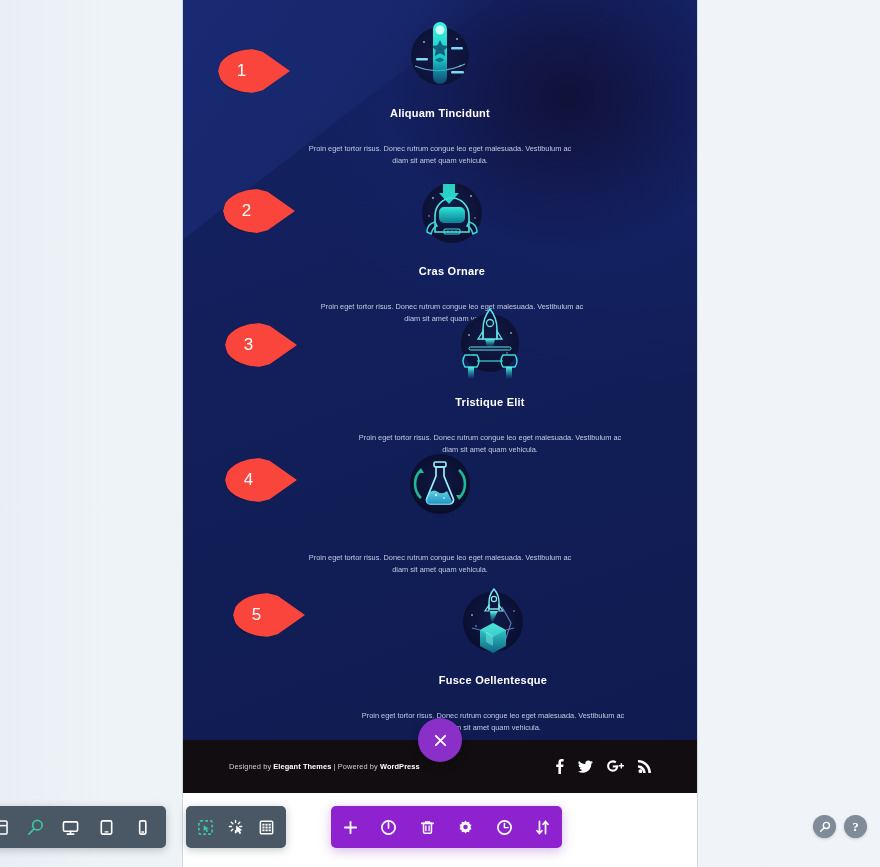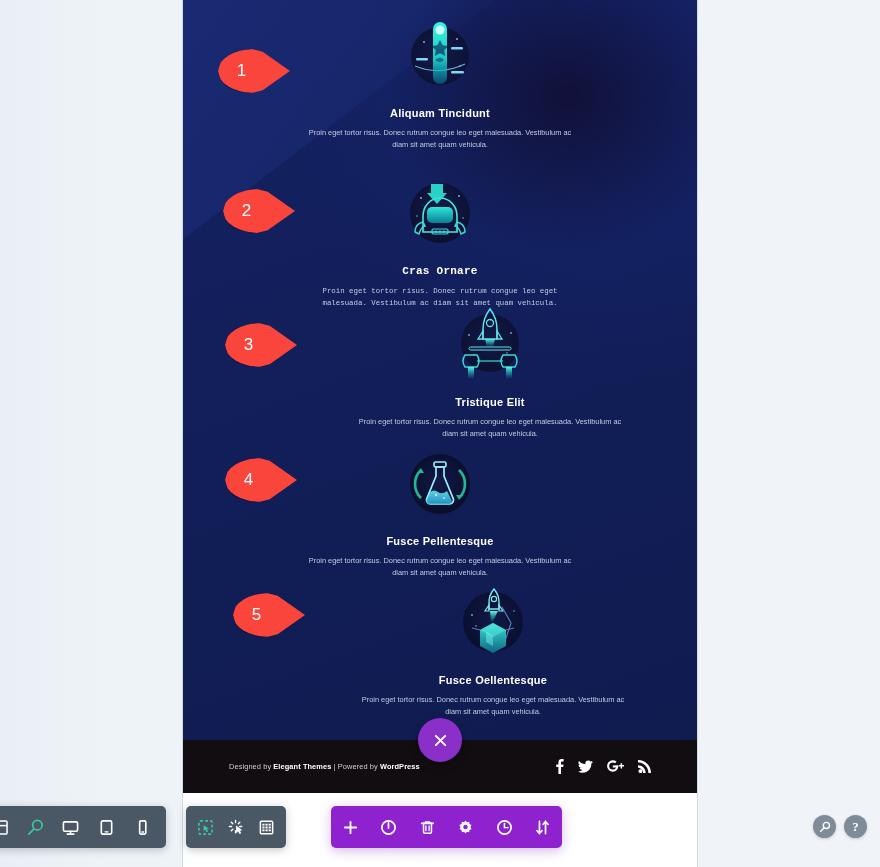--- a/index.html
+++ b/index.html
@@ -62,21 +62,21 @@
     width: 86px; height: 86px;
     margin: 0 auto;
   }
   .feature-icon svg { display: block; width: 86px; height: 86px; }
   .feature-title {
     margin-top: 7px;
     font-size: 11px; font-weight: bold; letter-spacing: .25px;
     color: #ffffff;
   }
   .feature-text {
-    margin: 8px auto 0;
+    margin: 24px auto 0;
     width: 268px;
     font-size: 7.4px; line-height: 1.68;
     color: #c3cbe4;
   }
 
   
   .marker {
     position: absolute; z-index: 6;
     width: 72px; height: 44px;
   }
@@ -212,21 +212,21 @@
             </svg>
           </div>
           <div class="feature-title">Aliquam Tincidunt</div>
           <div class="feature-text">Proin eget tortor risus. Donec rutrum congue leo eget malesuada. Vestibulum ac diam sit amet quam vehicula.</div>
         </div>
         <div class="marker" style="left:35px; top:49px;">
           <div class="pin"></div>
           <div class="num">1</div>
         </div>
 
-        <div class="feature" style="position:absolute; left:0; top:172px; width:514px;font-family:Liberation Mono, monospace;">
+        <div class="feature" style="position:absolute; left:12px; top:172px; width:514px;">
           <div class="feature-icon">
             <svg viewBox="0 0 86 86">
               <defs>
                 <radialGradient id="g2c" cx="50%" cy="45%" r="52%">
                   <stop offset="0%" stop-color="#131c4a"></stop>
                     <stop offset="100%" stop-color="#0c1134"></stop>
                 </radialGradient>
                 <linearGradient id="g2v" x1="0" y1="0" x2="0" y2="1">
                   <stop offset="0%" stop-color="#2ee6d6"></stop>
                     <stop offset="100%" stop-color="#0b7f96"></stop>
@@ -312,21 +312,20 @@
               <path d="M24 26 l-3 5 6 0z" fill="#1fb89a"></path>
               <path d="M62 28 a16 18 0 0 1 0 28" fill="none" stroke="#1fb89a" stroke-width="2.6"></path>
               <path d="M62 58 l3 -5 -6 0z" fill="#1fb89a"></path>
               <rect x="37" y="20" width="12" height="5" rx="1.6" fill="none" stroke="#9beffb" stroke-width="1.6"></rect>
               <path d="M39 25 v9 L30 56 a4 4 0 0 0 3.6 6 h18.8 a4 4 0 0 0 3.6-6 L47 34 v-9z" fill="none" stroke="#9beffb" stroke-width="1.7"></path>
               <path d="M33 50 q4-3 8 0 q4 3 9-1 l4 8 a3 3 0 0 1-2.8 5 h-18.4 a3 3 0 0 1-2.8-5z" fill="url(#g4l)" opacity=".85"></path>
               <circle cx="39" cy="53" r="1.2" fill="#d8fbff" opacity=".8"></circle>
               <circle cx="47" cy="56" r="1" fill="#d8fbff" opacity=".7"></circle>
             </svg>
           </div>
-          <div class="feature-title">Fusce Pellentesque</div>
           <div class="feature-text">Proin eget tortor risus. Donec rutrum congue leo eget malesuada. Vestibulum ac diam sit amet quam vehicula.</div>
         </div>
         <div class="marker" style="left:42px; top:458px;">
           <div class="pin"></div>
           <div class="num">4</div>
         </div>
 
         <div class="feature" style="position:absolute; left:0; top:581px; width:620px;">
           <div class="feature-icon">
             <svg viewBox="0 0 86 86">

